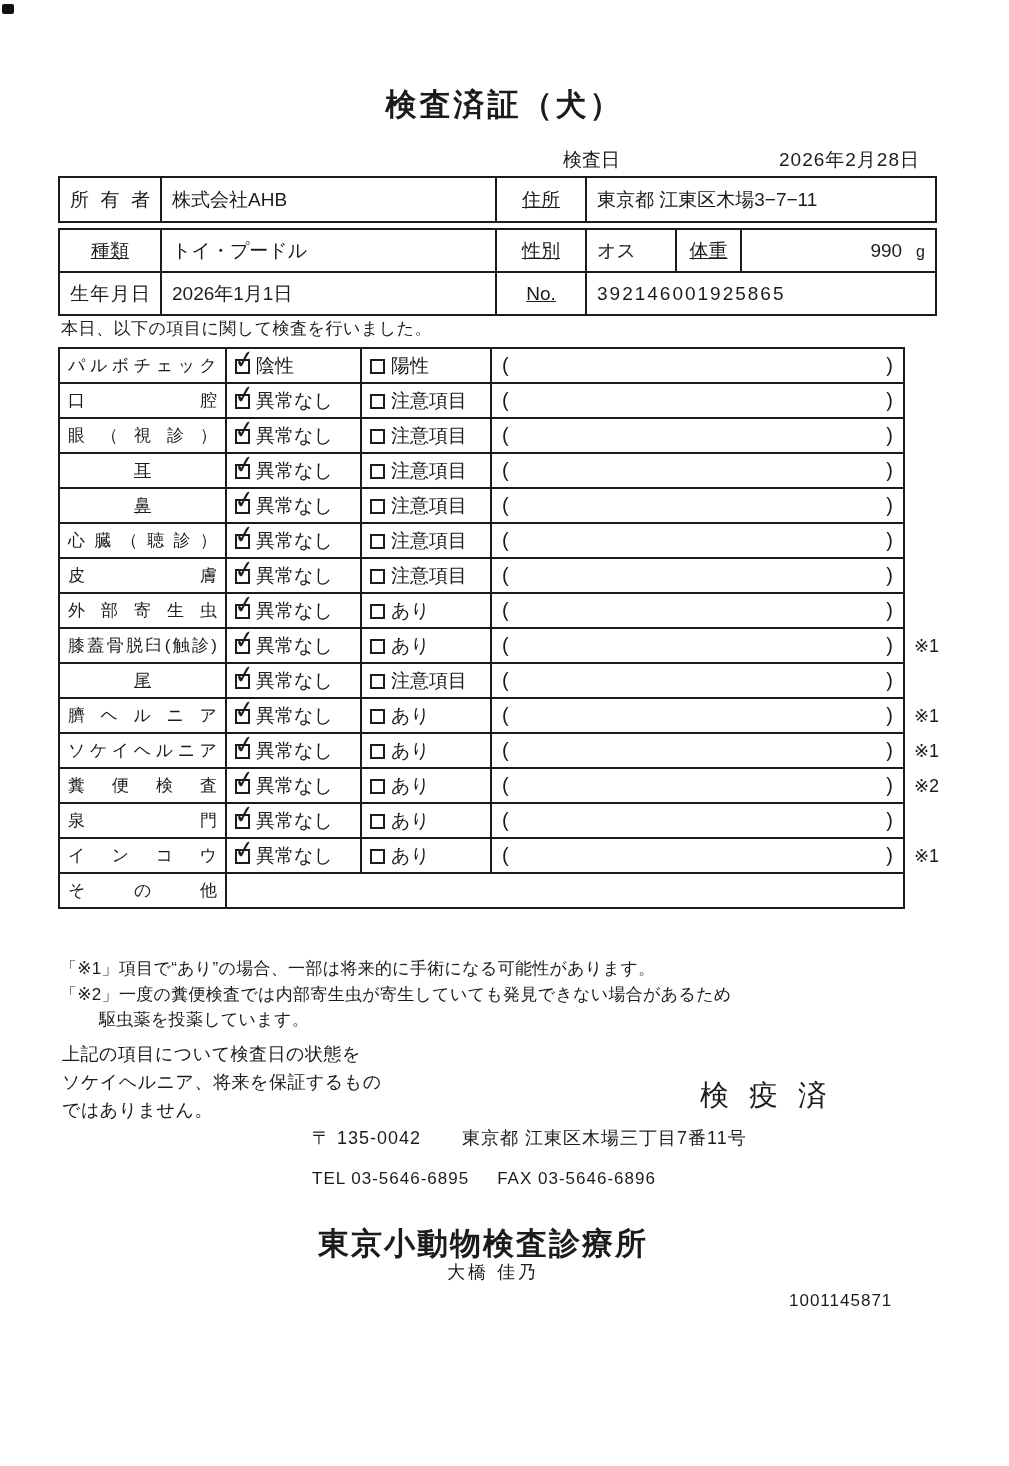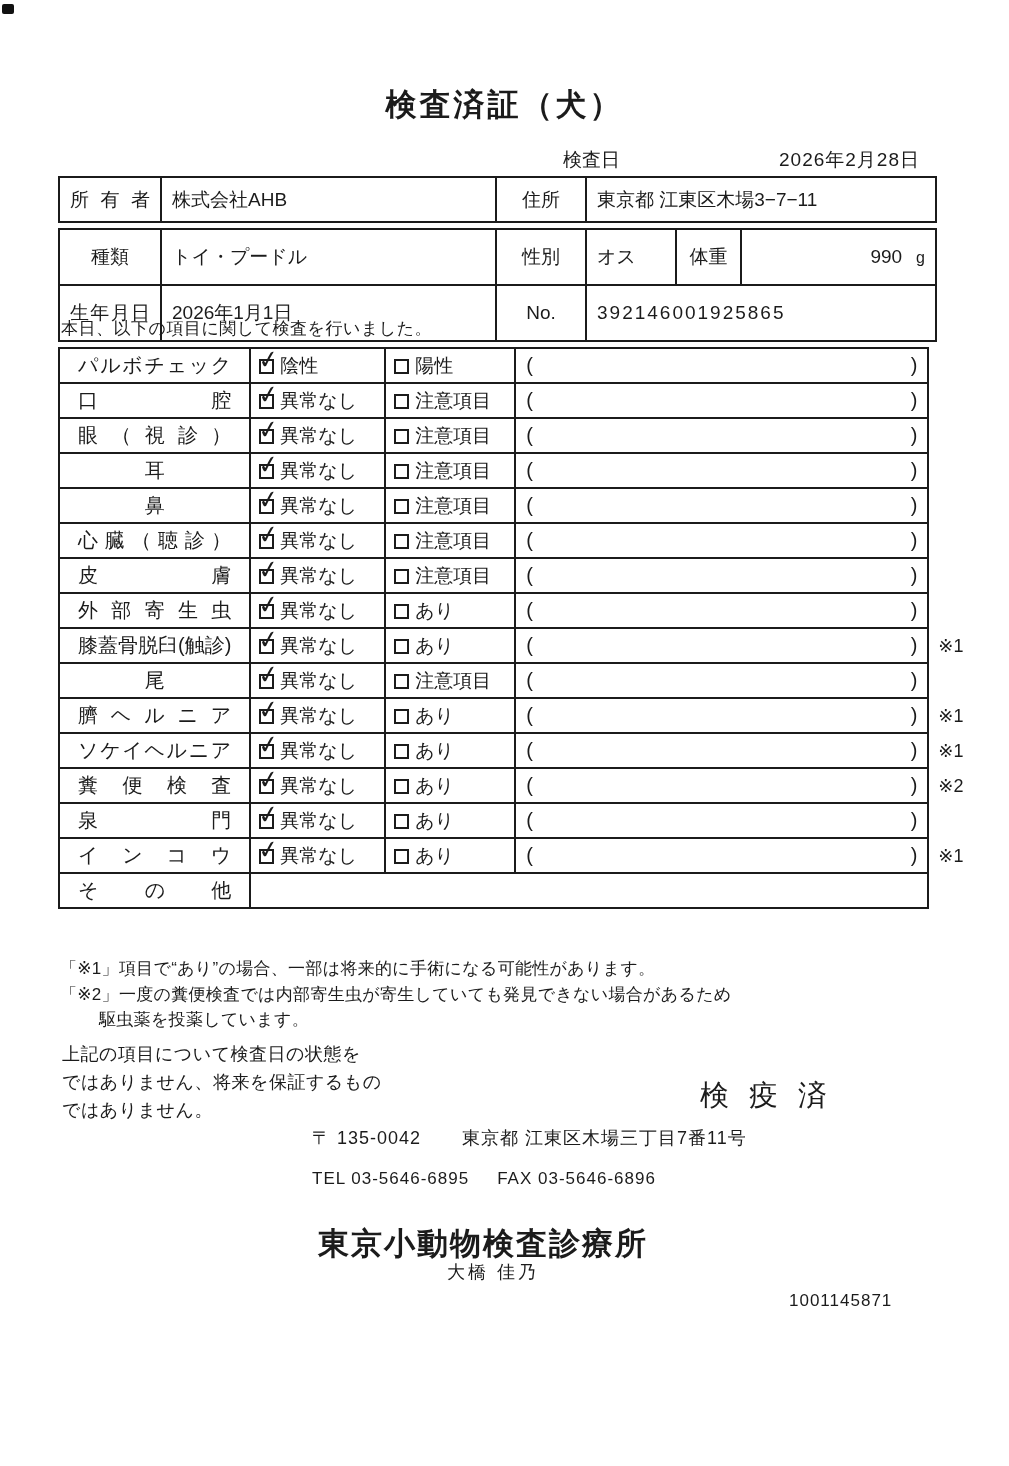--- a/index.html
+++ b/index.html
@@ -18,34 +18,34 @@
 
   .date-label { top:147px; left:563px; font-size:19px; }
   .date-value { top:147px; left:779px; font-size:19px; letter-spacing:1px; }
 
   table.grid { border-collapse:collapse; table-layout:fixed; }
   table.grid td { border:2px solid #1b1b1b; padding:2px 10px; font-size:19px; overflow:hidden; white-space:nowrap; }
 
   .owner-table { top:176px; left:58px; }
   .owner-table td { height:45px; }
   .pet-table { top:228px; left:58px; }
-  .pet-table td { height:56px; }
+  .pet-table td { height:43px; }
 
   td.just { text-align:justify; text-align-last:justify; }
-  td.cen  { text-align:center; text-align-last:center; }
+  td.cen  { text-align:center; text-align-last:center;text-decoration:underline; }
   td.val  { text-align:left; }
   td.num  { font-size:20px; letter-spacing:2px; }
   td.weight { text-align:right; padding-right:24px; font-size:20px;border-radius:16px; }
   td.weight .unit { font-size:16px; margin-left:14px; letter-spacing:0; }
 
   .intro { top:317px; left:61px; font-size:17px; letter-spacing:0.5px; }
 
   .check-table { top:347px; left:58px; }
   .check-table td { height:35px; font-size:18px; padding:0 8px; }
-  .check-table td.lab { font-size:20px; padding:0 18px; }
+  .check-table td.lab { font-size:17px; padding:0 8px; }
   .check-table td.opt { padding-left:8px; }
   .check-table td.notecell { border:none; padding:0 0 0 9px; font-size:18px; background:transparent; }
 
   .cb { display:inline-block; position:relative; width:15px; height:15px;
         border:2px solid #1b1b1b; margin-right:6px; vertical-align:-2px; background:#fff; }
   .cb .tick { position:absolute; left:-3px; top:-14px; font-size:25px; font-weight:bold;
               color:#1b1b1b; transform:rotate(-8deg); line-height:1; }
 
   td.paren { position:relative; }
   td.paren .op { position:absolute; left:10px;  top:50%; transform:translateY(-52%); font-size:20px; }
@@ -294,21 +294,21 @@
         </tr>
       </tbody>
   </table>
 
   <div class="abs note-line note1">「※1」項目で“あり”の場合、一部は将来的に手術になる可能性があります。</div>
   <div class="abs note-line note2">「※2」一度の糞便検査では内部寄生虫が寄生していても発見できない場合があるため</div>
   <div class="abs note-line note3">駆虫薬を投薬しています。</div>
 
   <div class="abs disclaimer">
     <div>上記の項目について検査日の状態を</div>
-    <div>ではありません、将来を保証するもの</div>
+    <div>ソケイヘルニア、将来を保証するもの</div>
     <div>ではありません。</div>
   </div>
 
   <div class="abs stamp">検 疫 済</div>
 
   <div class="abs postal-code">〒 135-0042</div>
   <div class="abs postal-addr">東京都 江東区木場三丁目7番11号</div>
 
   <div class="abs tel-line">
     <span>TEL 03-5646-6895</span><span>FAX 03-5646-6896</span>

